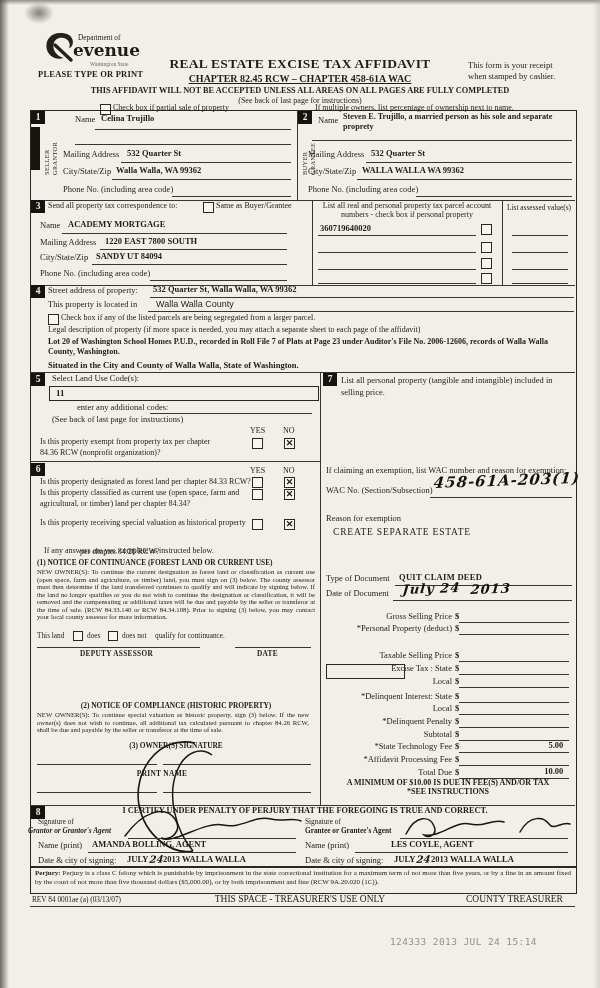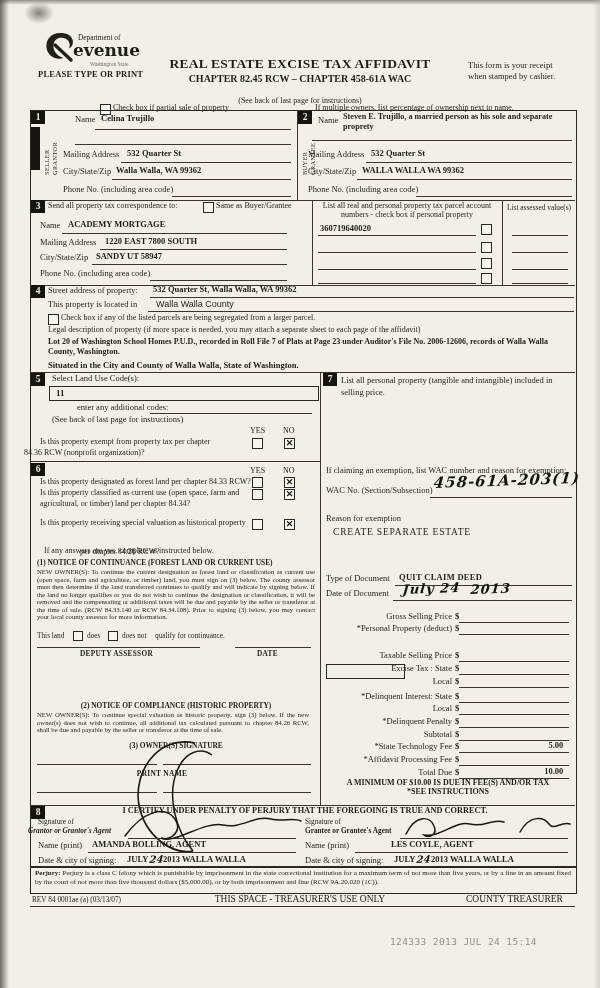--- a/index.html
+++ b/index.html
@@ -56,25 +56,26 @@
       <path d="M18 2 C9 2 3.5 9 4.5 16.5 C5.5 25 14 29.5 21.5 27 C15 25 10.5 19.5 11.5 13.5 C12.4 8.3 16.5 6 21.5 7 C26.8 8.1 29 13 27 17.5 C31.5 15.5 32.5 9 28 4.8 C25 2.1 21.5 2 18 2 Z" fill="#23201b"></path>
       <path d="M13 14 L29 29" stroke="#23201b" stroke-width="3.4" stroke-linecap="round"></path>
     </svg>
   </div>
   <div class="abs t7" style="left:78px;top:34px;">Department of</div>
   <div class="abs b" style="left:73px;top:40px;font-size:17px;font-family:'DejaVu Serif',serif;">evenue</div>
   <div class="abs" style="left:90px;top:61px;font-size:5.5px;color:#6b6860;">Washington State</div>
   <div class="abs b t" style="left:38px;top:70px;letter-spacing:.2px;">PLEASE TYPE OR PRINT</div>
 
   <div class="abs b ctr" style="left:145px;top:56px;width:310px;font-size:13.5px;letter-spacing:.3px;">REAL ESTATE EXCISE TAX AFFIDAVIT</div>
-  <div class="abs b ctr" style="left:145px;top:73px;width:310px;font-size:10px;">CHAPTER 82.45 RCW – CHAPTER 458-61A WAC</div>
+  <div class="abs b ctr" style="left:145px;top:73px;width:310px;font-size:10px;text-decoration:underline;">CHAPTER 82.45 RCW – CHAPTER 458-61A WAC</div>
   <div class="abs t" style="left:468px;top:60px;width:115px;line-height:1.3;">
     <span>This form is your receipt</span><br>
     <span>when stamped by cashier.</span>
   </div>
+  <div class="abs b ctr" style="left:40px;top:86px;width:520px;font-size:8.3px;">THIS AFFIDAVIT WILL NOT BE ACCEPTED UNLESS ALL AREAS ON ALL PAGES ARE FULLY COMPLETED</div>
   <div class="abs ctr t8" style="left:150px;top:97px;width:300px;">(See back of last page for instructions)</div>
   <span class="cb" style="left:100px;top:104px;"></span>
   <div class="abs t8" style="left:113px;top:104px;">Check box if partial sale of property</div>
   <div class="abs t8" style="left:315px;top:104px;">If multiple owners, list percentage of ownership next to name.</div>
 
   <div class="box" style="left:30px;top:110px;width:545px;height:756px;border-width:1.4px;"></div>
   <div class="vline" style="left:297px;top:110px;height:90px;"></div>
   <div class="ul" style="left:30px;top:200px;width:545px;"></div>
   <div class="vline" style="left:312px;top:200px;height:85px;"></div>
   <div class="vline" style="left:502px;top:200px;height:85px;"></div>
@@ -126,21 +127,21 @@
   <span class="abs t8" style="left:48px;top:202px;">Send all property tax correspondence to:</span>
   <span class="cb" style="left:203px;top:202px;"></span>
   <span class="abs t8" style="left:216px;top:202px;">Same as Buyer/Grantee</span>
   <span class="abs t" style="left:40px;top:221px;">Name</span>
   <span class="abs t b" style="left:68px;top:220px;">ACADEMY MORTGAGE</span>
   <div class="ul" style="left:62px;top:233px;width:225px;"></div>
   <span class="abs t" style="left:40px;top:238px;">Mailing Address</span>
   <span class="abs t b" style="left:105px;top:237px;">1220 EAST 7800 SOUTH</span>
   <div class="ul" style="left:100px;top:249px;width:187px;"></div>
   <span class="abs t" style="left:40px;top:253px;">City/State/Zip</span>
-  <span class="abs t b" style="left:96px;top:252px;">SANDY UT  58947</span>
+  <span class="abs t b" style="left:96px;top:252px;">SANDY UT  84094</span>
   <div class="ul" style="left:92px;top:264px;width:195px;"></div>
   <span class="abs t" style="left:40px;top:269px;">Phone No. (including area code)</span>
   <div class="ul" style="left:150px;top:280px;width:137px;"></div>
 
   <div class="abs ctr t8" style="left:316px;top:202px;width:182px;">
     <span>List all real and personal property tax parcel account</span><br>
     <span>numbers - check box if personal property</span>
   </div>
   <span class="abs t b" style="left:320px;top:224px;">360719640020</span>
   <div class="ul" style="left:318px;top:235px;width:158px;"></div>
@@ -174,21 +175,21 @@
   <div class="numbox" style="left:31px;top:373px;">5</div>
   <span class="abs t" style="left:52px;top:374px;">Select Land Use Code(s):</span>
   <div class="box" style="left:49px;top:386px;width:268px;height:13px;border-width:1.5px;"></div>
   <span class="abs b" style="left:56px;top:388px;font-size:9px;">11</span>
   <span class="abs t" style="left:52px;top:403px;margin-left:25px;">enter any additional codes:</span>
   <div class="ul" style="left:150px;top:413px;width:162px;"></div>
   <span class="abs t" style="left:52px;top:415px;">(See back of last page for instructions)</span>
   <span class="abs t8" style="left:250px;top:427px;">YES</span>
   <span class="abs t8" style="left:283px;top:427px;">NO</span>
   <span class="abs t8" style="left:40px;top:438px;">Is this property exempt from property tax per chapter</span>
-  <span class="abs t8" style="left:24px;top:449px;">84.36 RCW (nonprofit organization)?</span>
+  <span class="abs t8" style="left:40px;top:449px;">84.36 RCW (nonprofit organization)?</span>
   <span class="cb" style="left:252px;top:438px;"></span>
   <span class="cb checked" style="left:284px;top:438px;"></span>
 
   <div class="numbox" style="left:31px;top:463px;">6</div>
   <span class="abs t8" style="left:250px;top:467px;">YES</span>
   <span class="abs t8" style="left:283px;top:467px;">NO</span>
   <span class="abs t8" style="left:40px;top:478px;">Is this property designated as forest land per chapter 84.33 RCW?</span>
   <span class="cb" style="left:252px;top:477px;"></span>
   <span class="cb checked" style="left:284px;top:477px;"></span>
   <span class="abs t8" style="left:40px;top:489px;">Is this property classified as current use (open space, farm and</span>

